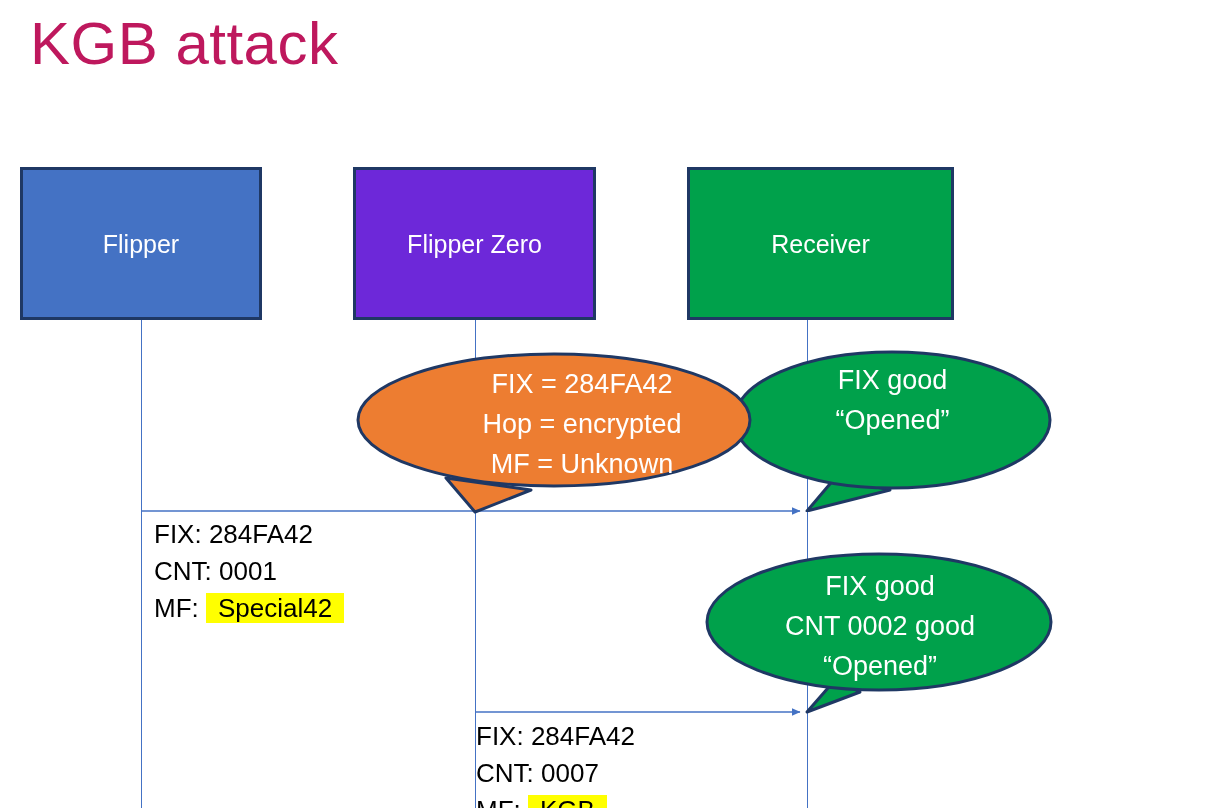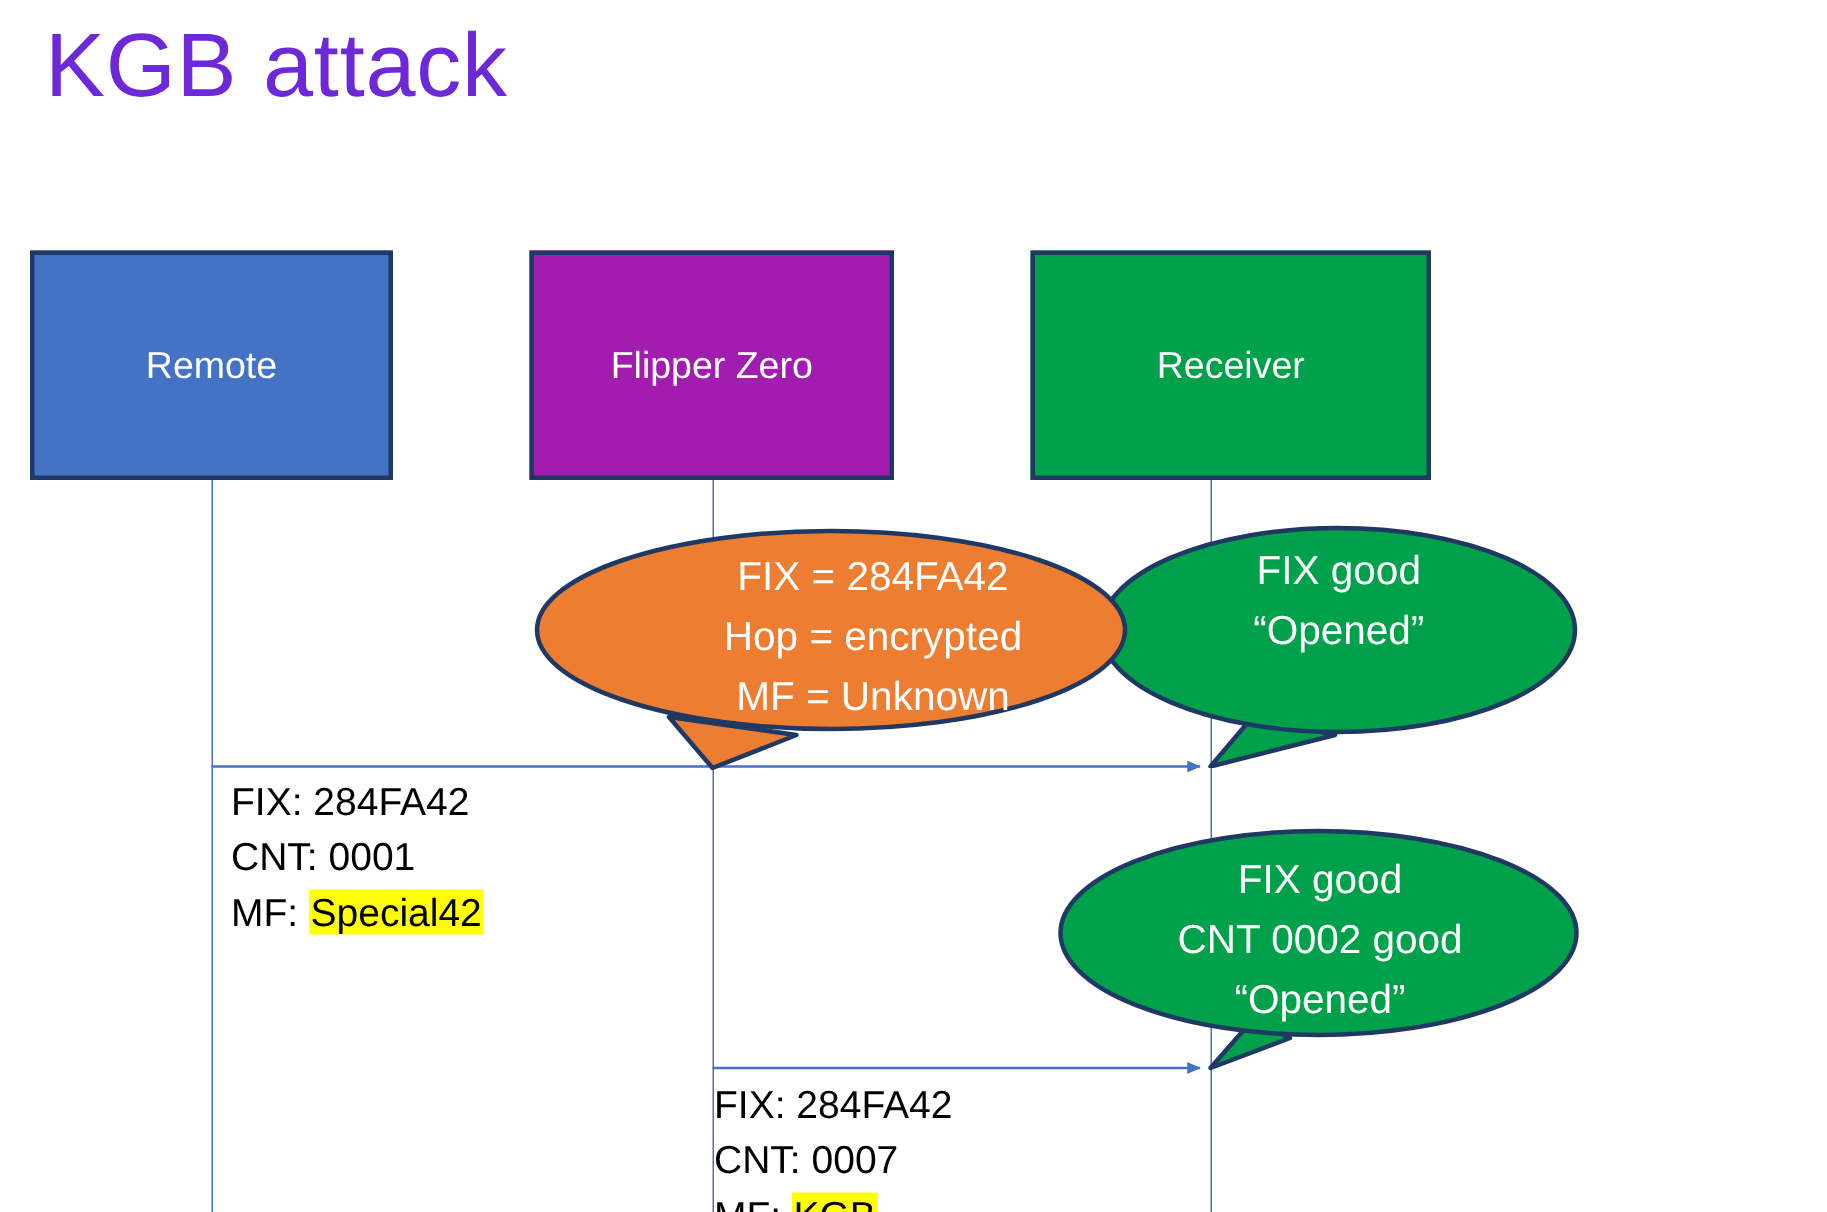--- a/index.html
+++ b/index.html
@@ -22,21 +22,21 @@
     height: 808px;
     background: #ffffff;
   }
 
   #slide-title {
     position: absolute;
     left: 30px;
     top: 8px;
     font-size: 60px;
     line-height: 72px;
-    color: #6d28d9;
+    color: #be185d;
     font-weight: normal;
     letter-spacing: 0.5px;
     white-space: nowrap;
   }
 
   
   .actor-box {
     position: absolute;
     box-sizing: border-box;
     border: 3px solid #1F3864;
@@ -44,21 +44,21 @@
     align-items: center;
     justify-content: center;
   }
   .actor-label {
     color: #ffffff;
     font-size: 25px;
     line-height: 30px;
     white-space: nowrap;
   }
   #actor-remote  { left: 20px;  top: 167px; width: 242px; height: 153px; background: #4472C4; }
-  #actor-flipper { left: 353px; top: 167px; width: 243px; height: 153px; background: #a21caf; }
+  #actor-flipper { left: 353px; top: 167px; width: 243px; height: 153px; background: #6d28d9; }
   #actor-receiver{ left: 687px; top: 167px; width: 267px; height: 153px; background: #00A14B; }
 
   
   .lifeline {
     position: absolute;
     width: 0;
     border-left: 1.5px solid #4472C4;
   }
   #lifeline-remote   { left: 141px; top: 320px; height: 488px; }
   #lifeline-flipper  { left: 475px; top: 320px; height: 488px; }
@@ -80,21 +80,21 @@
     line-height: 37px;
     color: #000000;
     white-space: nowrap;
     margin-top: 46px;
   }
   #msg1-text { left: 154px; top: 470px; }
   #msg2-text { left: 476px; top: 672px; }
   .msg-line { display: block; }
   .hl {
     background: #FFFF00;
-    padding: 0 1px;
+    padding: 0 12px;
   }
 
   
   .callout {
     position: absolute;
   }
   .callout svg { display: block; }
   .callout-text {
     position: absolute;
     left: 0;
@@ -116,21 +116,21 @@
   #callout-recv-2 .callout-text { top: 14px; }
 </style>
 </head>
 <body>
 
 <div id="slide">
 
   <div id="slide-title">KGB attack</div>
 
   <div class="actor-box" id="actor-remote">
-    <span class="actor-label">Remote</span>
+    <span class="actor-label">Flipper</span>
   </div>
 
   <div class="actor-box" id="actor-flipper">
     <span class="actor-label">Flipper Zero</span>
   </div>
 
   <div class="actor-box" id="actor-receiver">
     <span class="actor-label">Receiver</span>
   </div>
 

